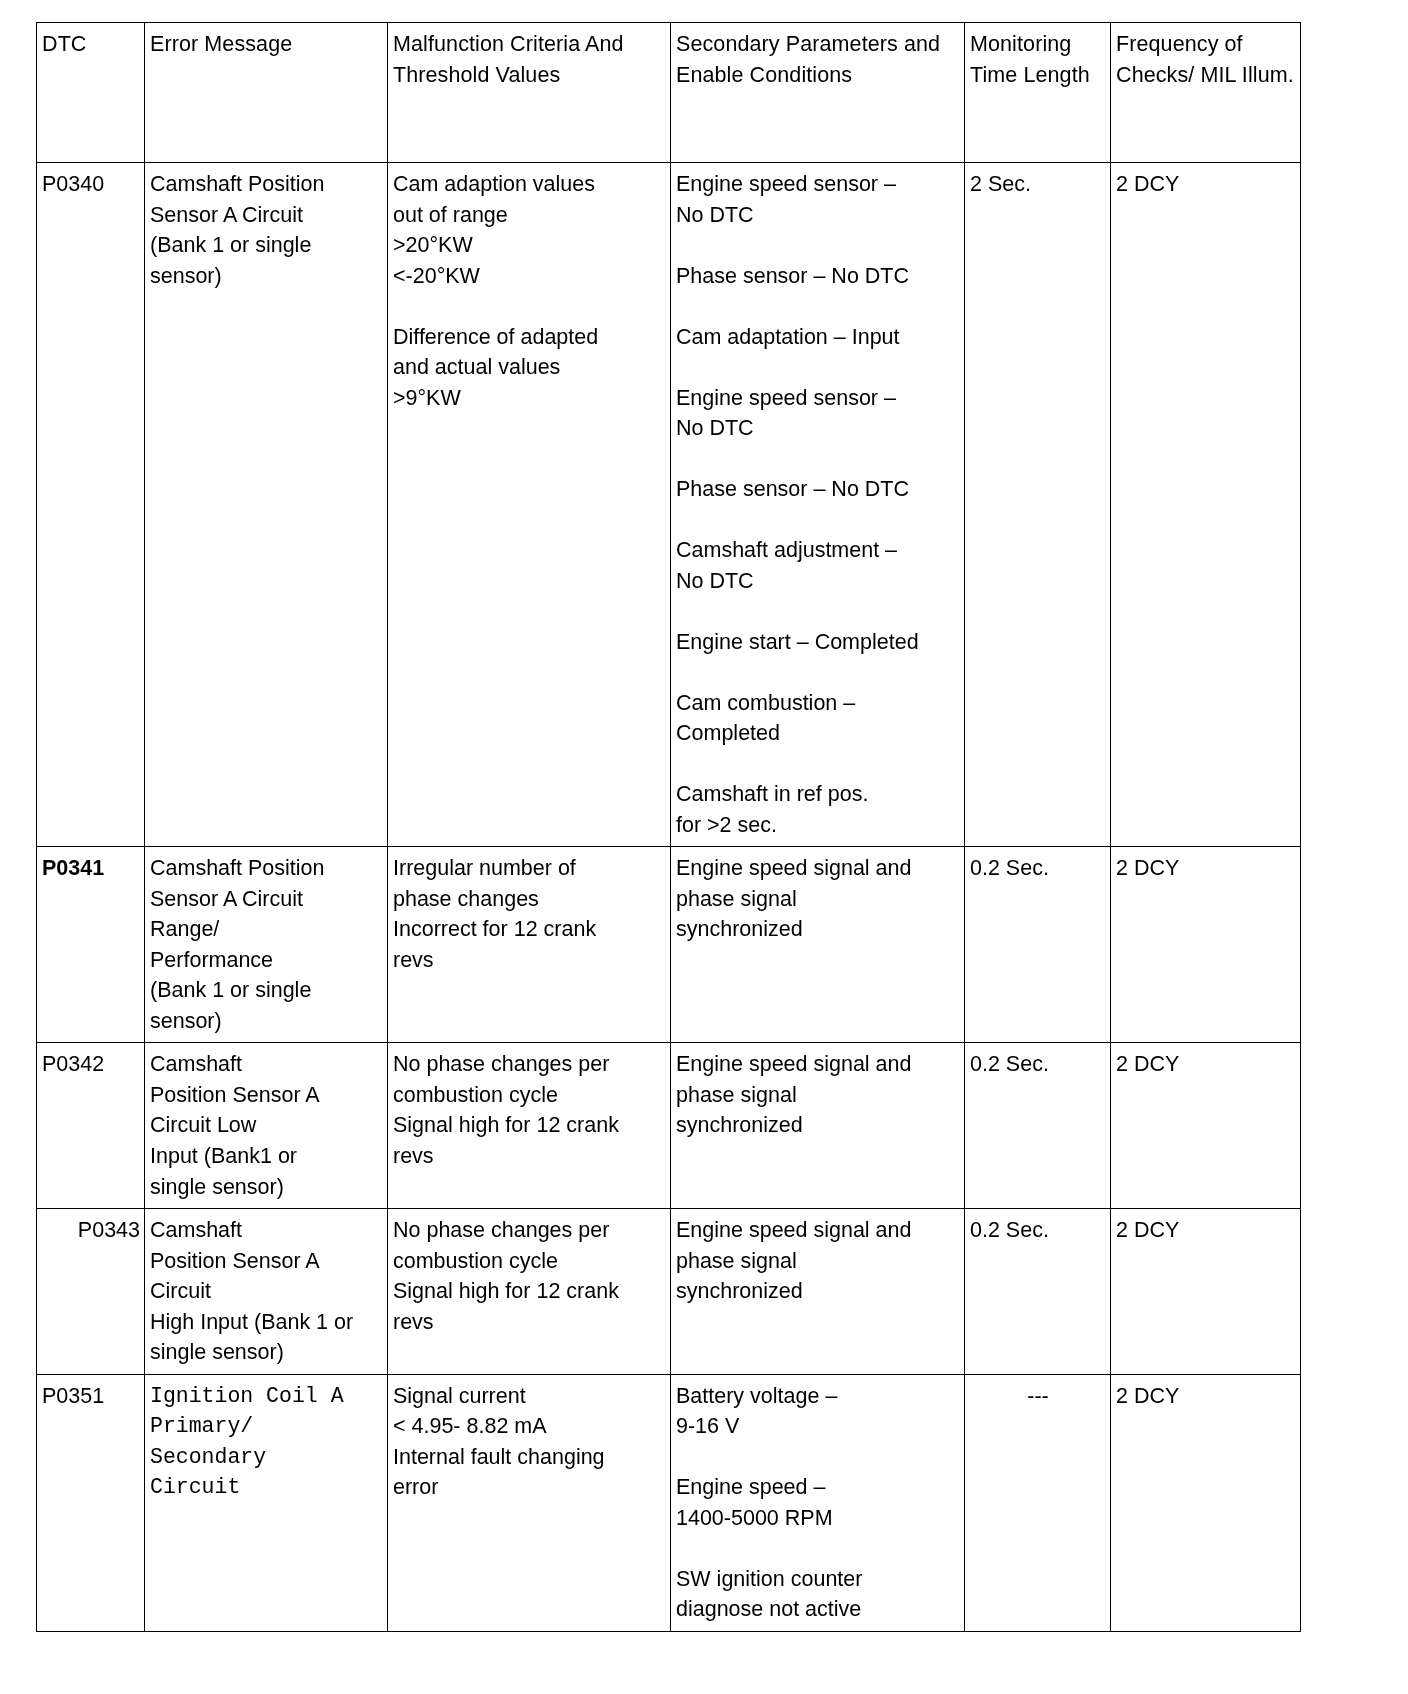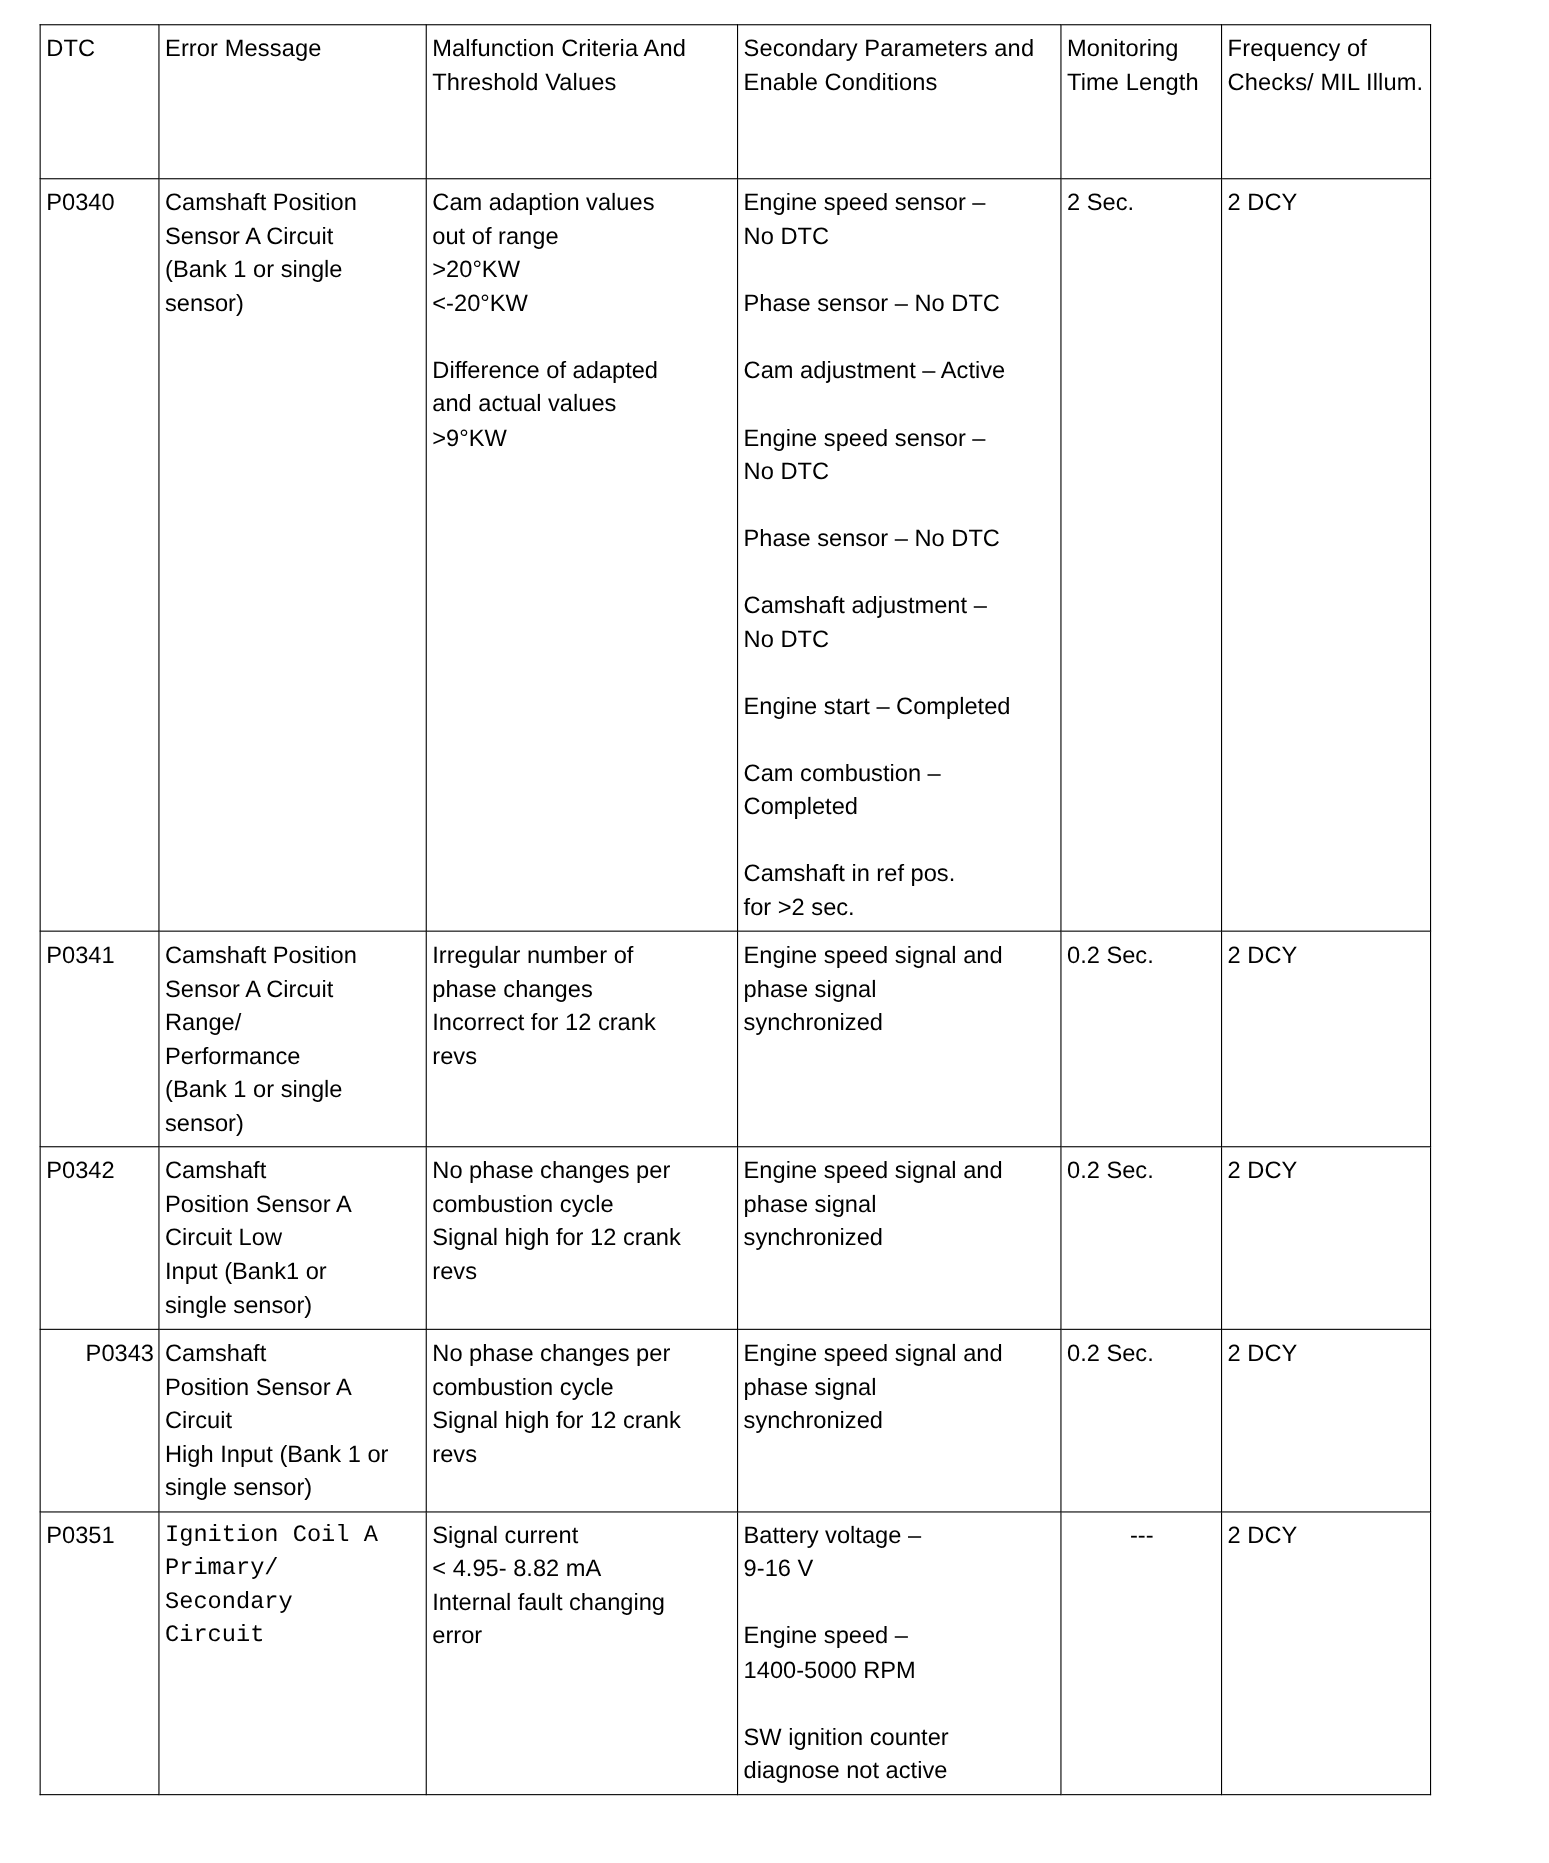--- a/index.html
+++ b/index.html
@@ -114,21 +114,21 @@
 &gt;9°KW</div>
             </div>
           </td>
           <td>
             <div class="cell-lines">
               <div>Engine speed sensor –
 No DTC</div>
               <div class="gap"></div>
               <div>Phase sensor – No DTC</div>
               <div class="gap"></div>
-              <div>Cam adjustment – Active</div>
+              <div>Cam adaptation – Input</div>
               <div class="gap"></div>
               <div>Engine speed sensor –
 No DTC</div>
               <div class="gap"></div>
               <div>Phase sensor – No DTC</div>
               <div class="gap"></div>
               <div>Camshaft adjustment –
 No DTC</div>
               <div class="gap"></div>
               <div>Engine start – Completed</div>
@@ -142,21 +142,21 @@
           </td>
           <td>
             <div class="cell-lines" style="white-space: pre-wrap;">2 Sec.</div>
           </td>
           <td>
             <div class="cell-lines" style="white-space: pre-wrap;">2 DCY</div>
           </td>
         </tr>
         <tr>
           <td>
-            <div class="cell-lines" style="white-space: pre-wrap;">P0341</div>
+            <div class="cell-lines" style="white-space: pre-wrap; font-weight: bold;">P0341</div>
           </td>
           <td>
             <div class="cell-lines" style="white-space: pre-wrap;">Camshaft Position
 Sensor A Circuit
 Range/
 Performance
 (Bank 1 or single
 sensor)</div>
           </td>
           <td>

